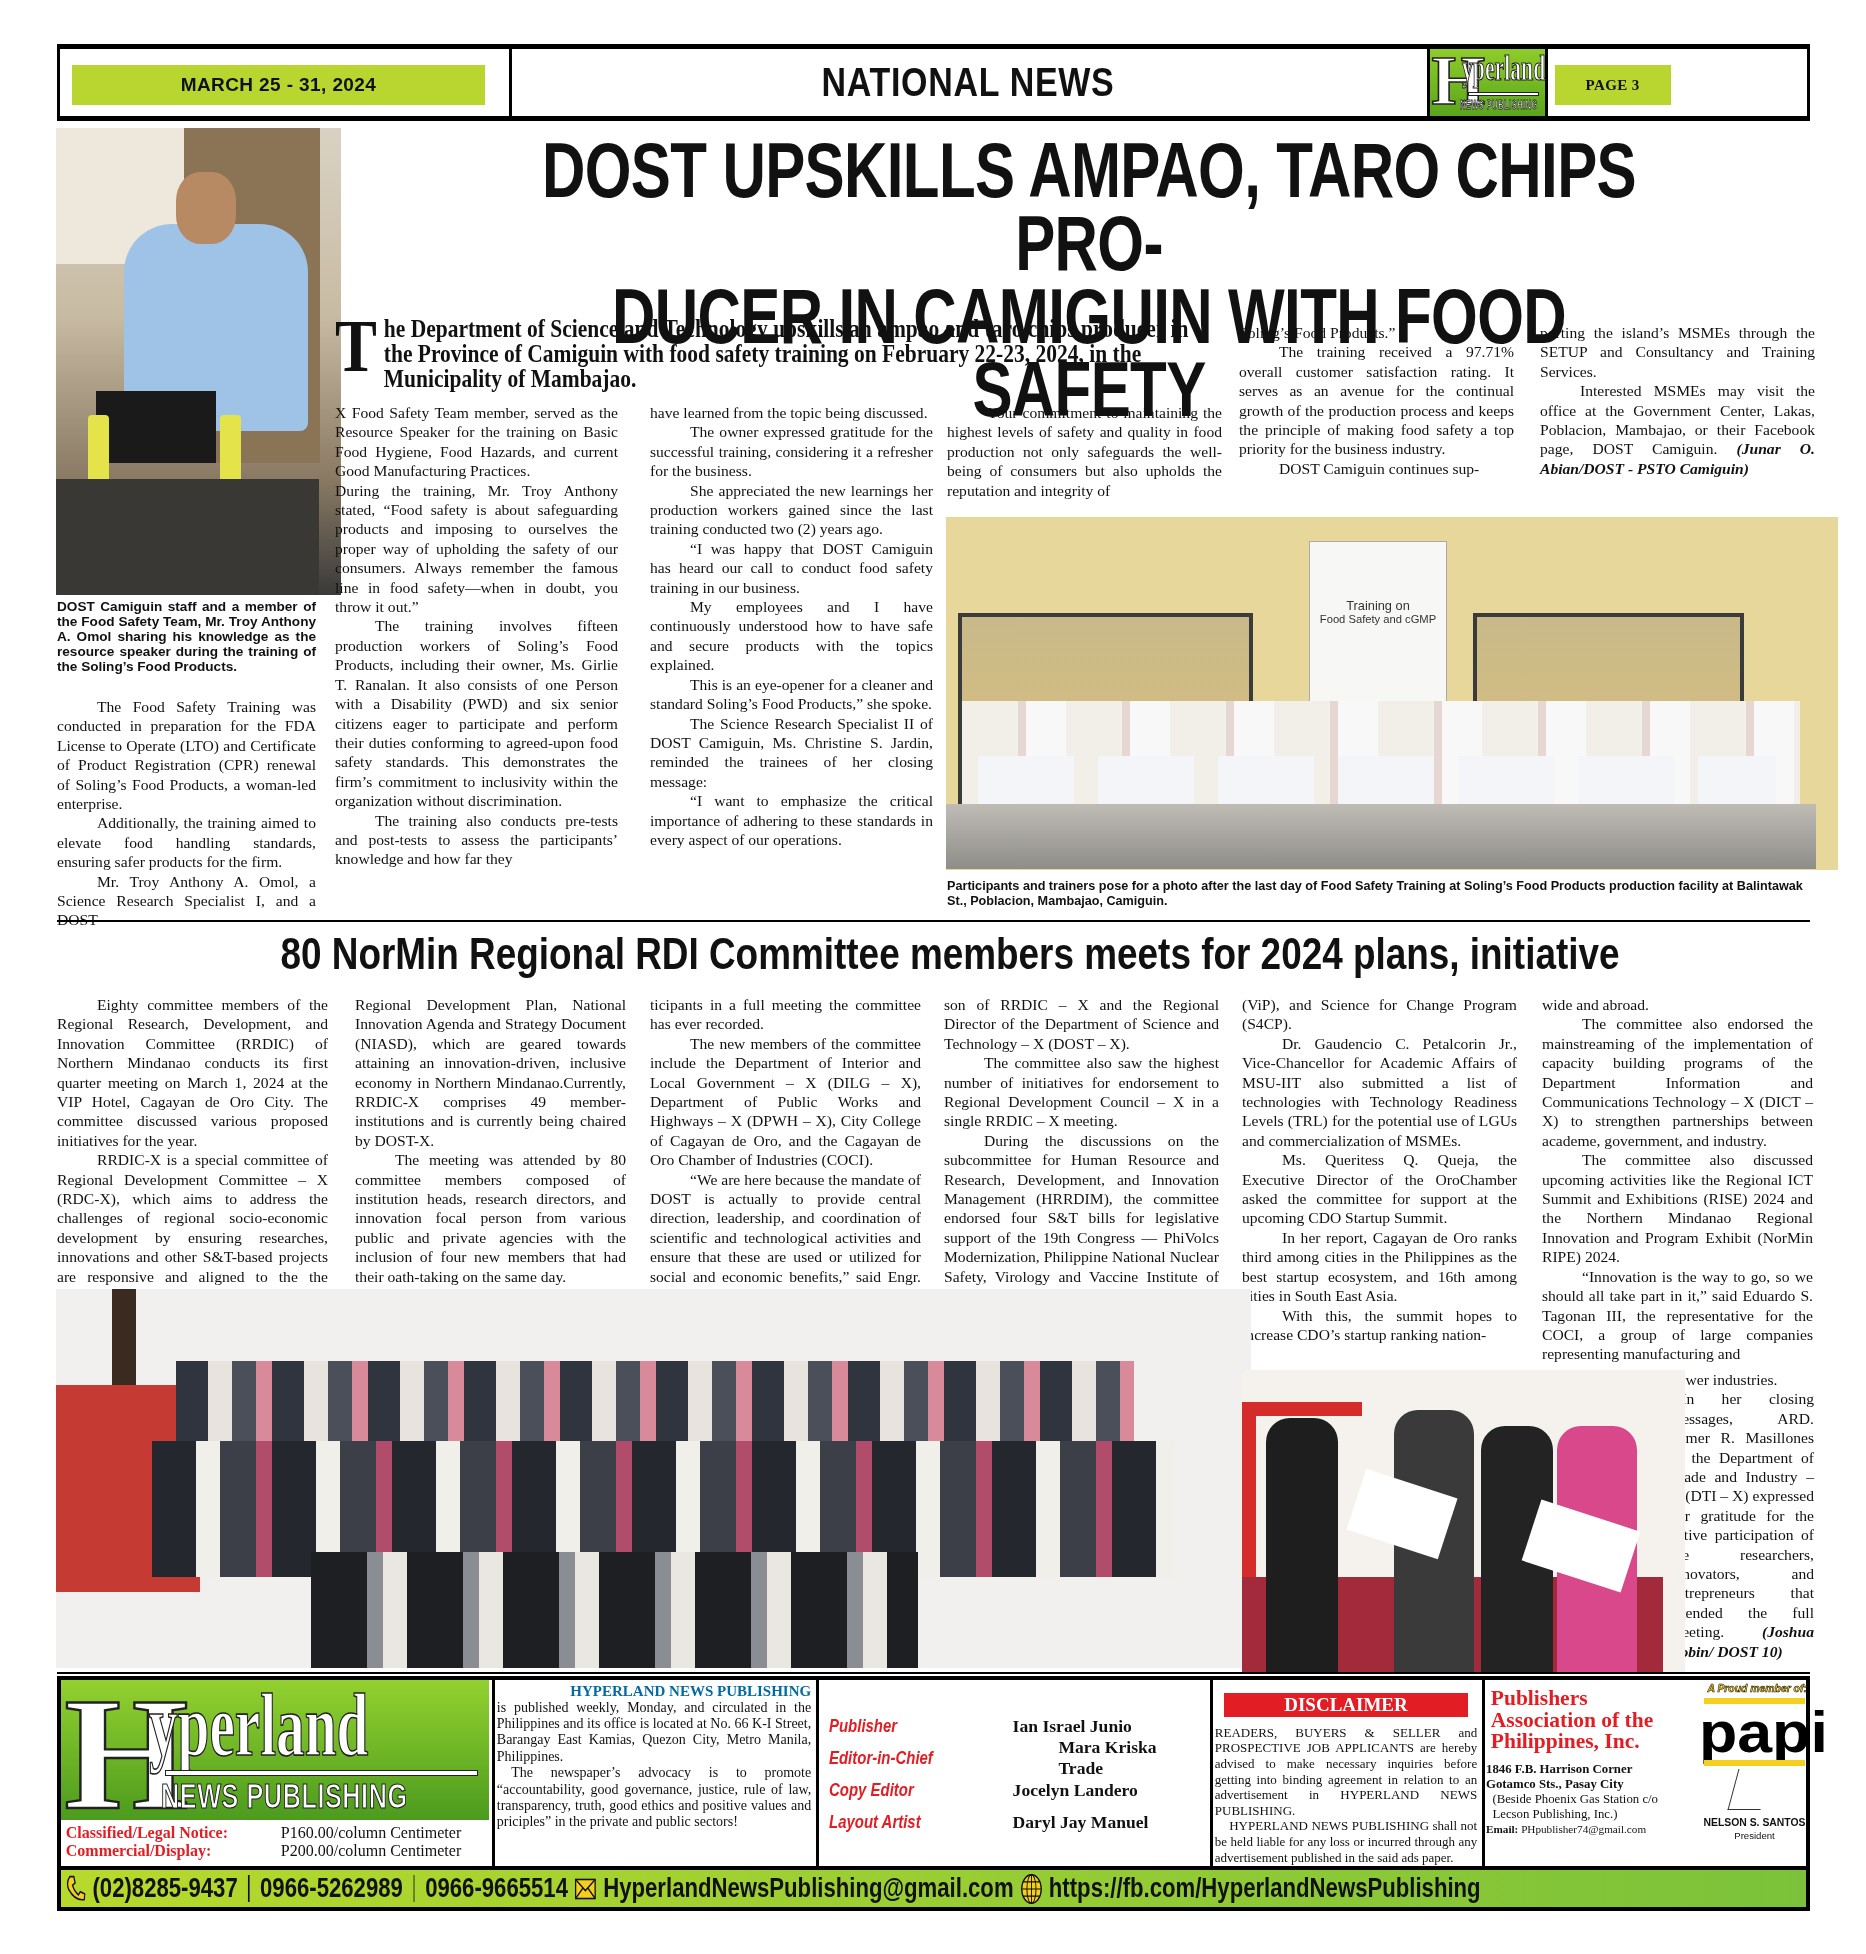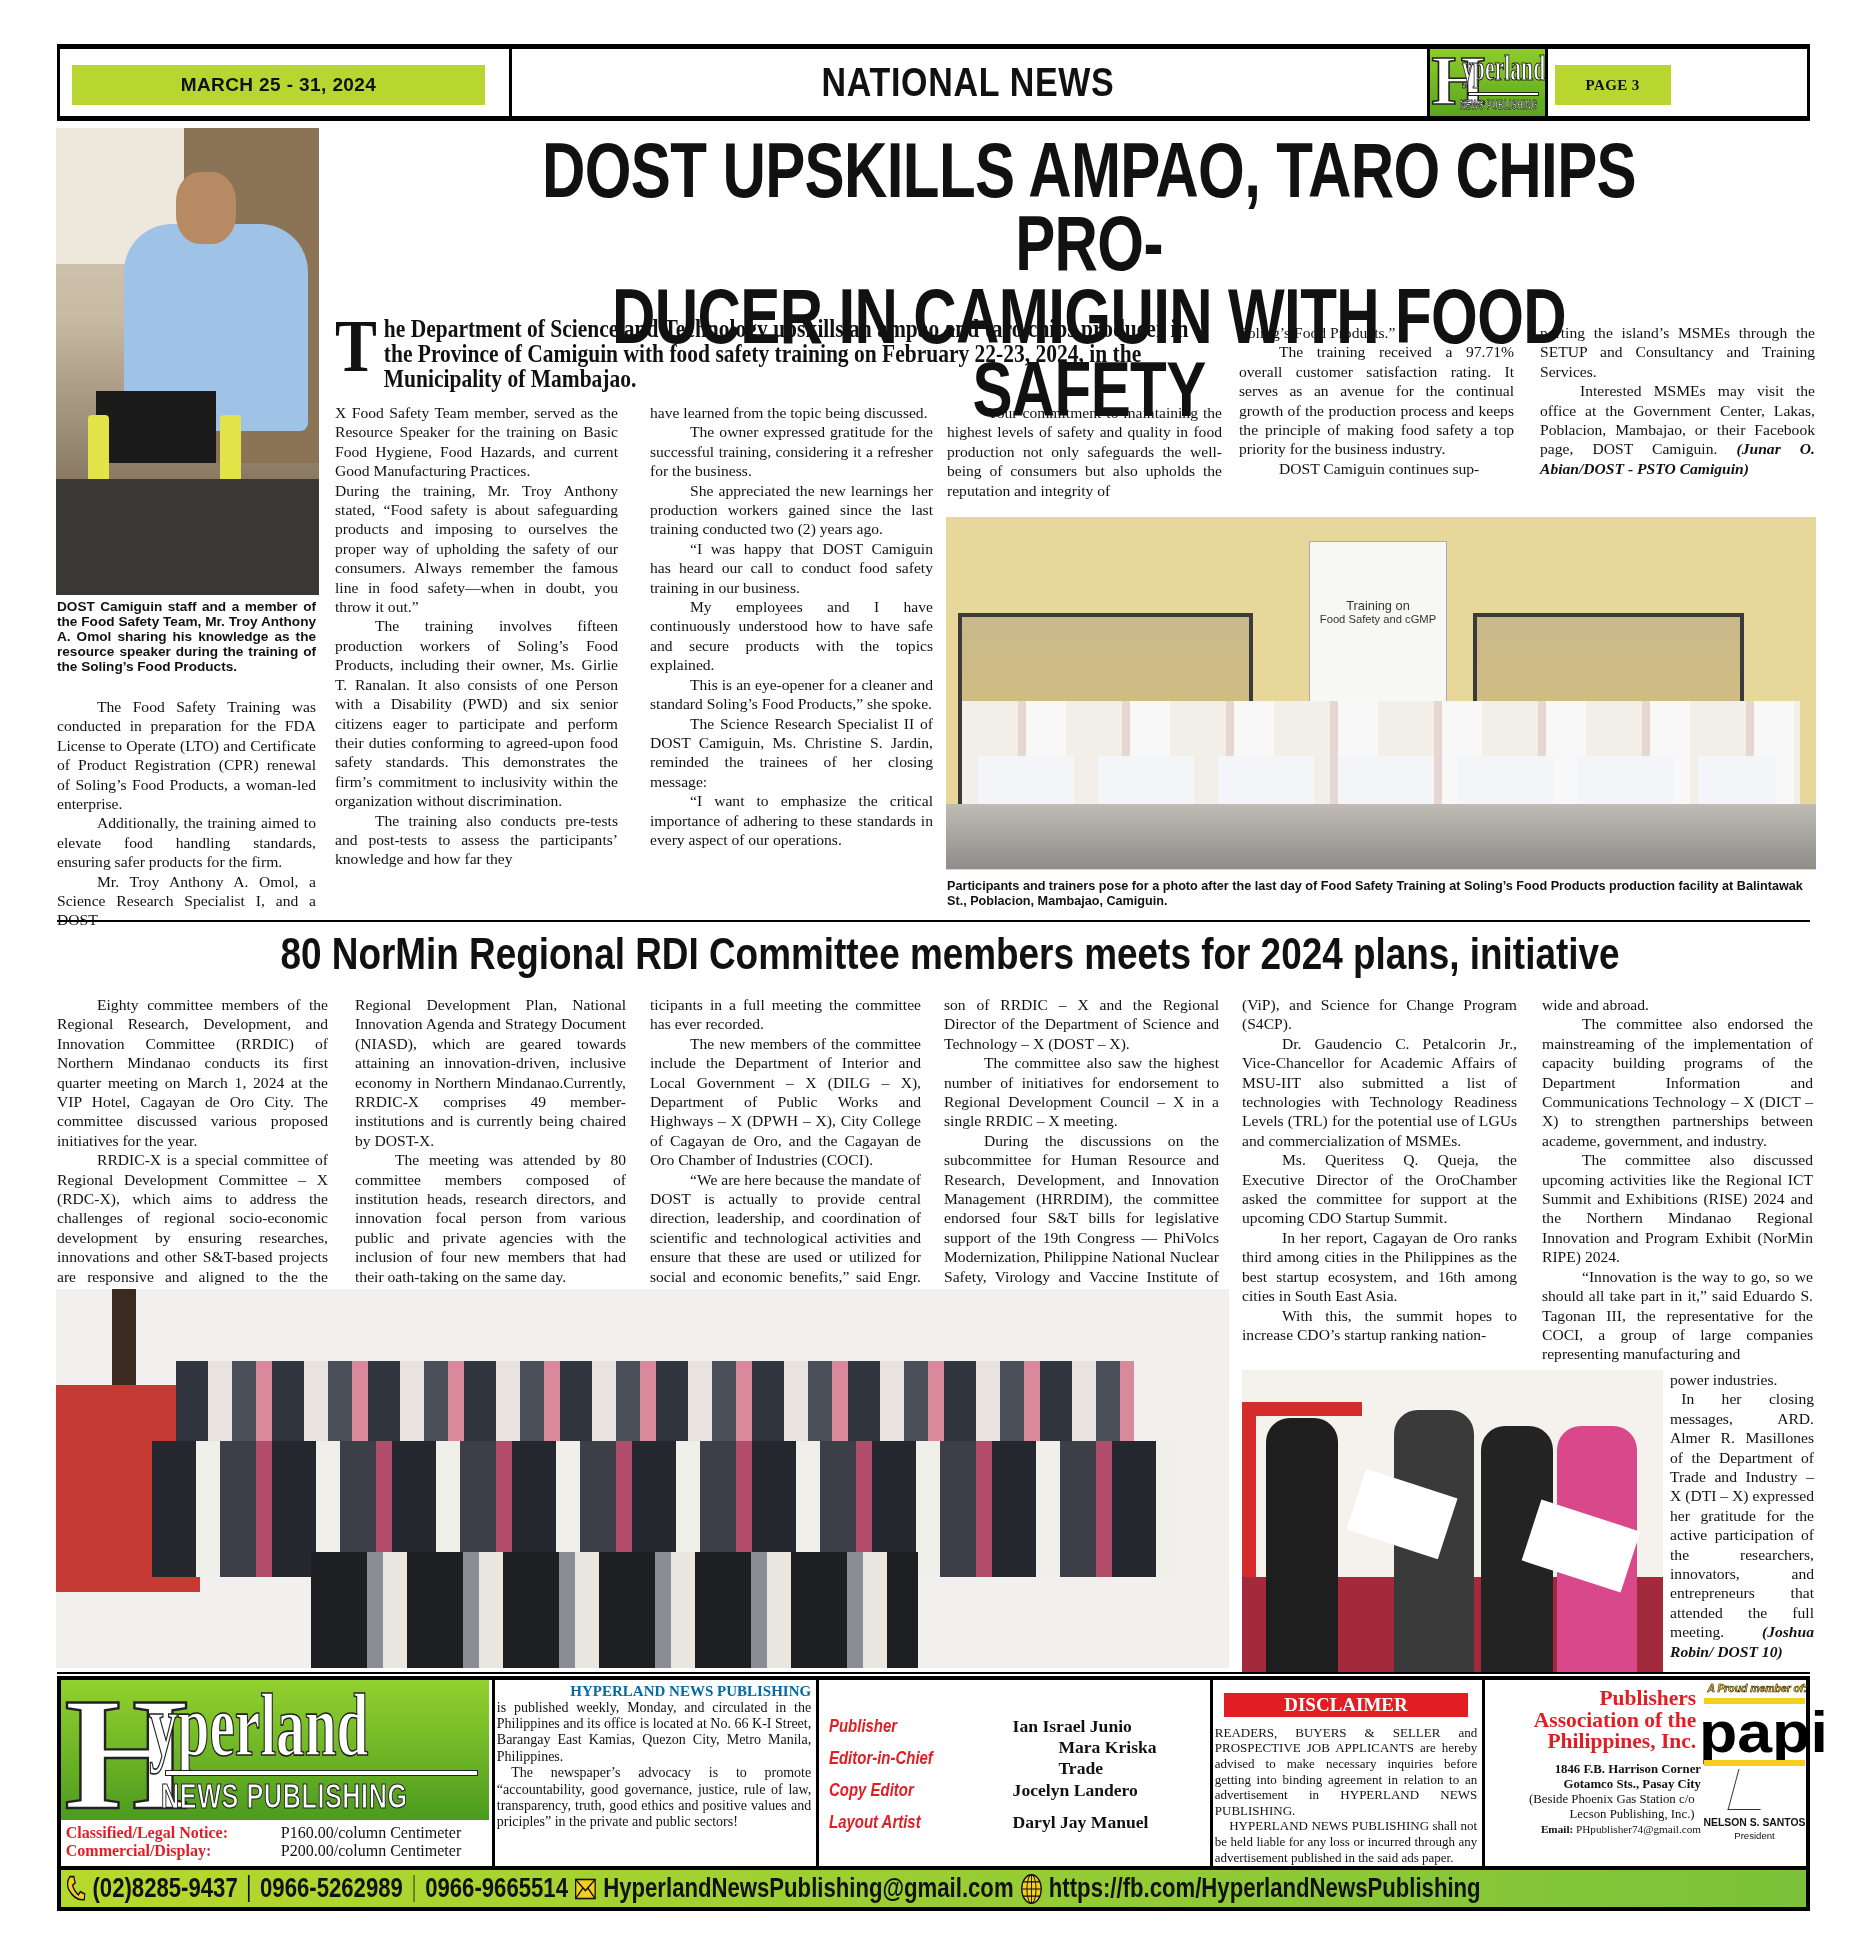--- a/index.html
+++ b/index.html
@@ -17,21 +17,21 @@
   .logo-word { position:absolute; font-family:"Liberation Serif", serif; font-weight:bold; color:#fff; -webkit-text-stroke:1.2px #222; transform-origin:left top; }
   .logo-sub { position:absolute; font-family:"Liberation Sans", sans-serif; font-weight:bold; color:#fff; -webkit-text-stroke:0.8px #222; letter-spacing:0.8px; }
   
   .hl1 { left:343px; top:134px; width:1492px; font-family:"Liberation Sans", sans-serif; font-weight:bold; font-size:77px; line-height:73px; text-align:center; transform:scaleX(0.78); transform-origin:center top; letter-spacing:-0.8px; }
   .lede { left:335px; top:316px; width:878px; font-family:"Liberation Serif", serif; font-weight:bold; font-size:25px; line-height:25px; transform:scaleX(0.86); transform-origin:left top; width:1022px; }
   .dropcap { float:left; font-size:73px; line-height:57px; margin:1.6px 8px 0 0; font-weight:bold; }
   .col { position:absolute; font-size:15.6px; line-height:19.4px; text-align:justify; }
   .col p { margin:0; }
   .col p.ind { text-indent:40px; }
   .caption { position:absolute; font-family:"Liberation Sans", sans-serif; font-weight:bold; font-size:13.6px; line-height:15px; color:#111; }
-  .photo { position:absolute; overflow:hidden; }
+  .photo { position:absolute; overflow:hidden;padding-left:22px; }
   .rule { position:absolute; background:#000; }
   .hl2 { left:48px; top:930px; width:1804px; text-align:center; font-family:"Liberation Sans", sans-serif; font-weight:bold; font-size:45px; line-height:48px; transform:scaleX(0.82); transform-origin:center top; }
   .byline { font-weight:bold; font-style:italic; }
   
   .footer { left:57px; top:1676px; width:1753px; height:194px; border:4px solid #000; box-sizing:border-box; }
   .fcell { position:absolute; top:0; bottom:0; }
   .contact-bar { left:57px; top:1866px; width:1753px; height:45px; background:linear-gradient(90deg,#b7d92c,#7bc23a); border:4px solid #000; box-sizing:border-box; display:flex; align-items:center; font-family:"Liberation Sans", sans-serif; font-weight:bold; font-size:27px; color:#111; white-space:nowrap; }
   .contact-bar .inner { transform:scaleX(0.82); transform-origin:left center; display:flex; align-items:center; gap:8px; padding-left:6.4px; }
   .sep { display:inline-block; width:1.6px; height:27px; background:#111; margin:0 4.8px; }
   .red-label { color:#e21d24; font-family:"Liberation Sans", sans-serif; font-weight:bold; font-style:italic; font-size:17.6px; transform:scaleX(0.85); transform-origin:left center; }
@@ -249,21 +249,21 @@
         </div>
     </div>
   </div>
 
   <div class="fcell" style="left:1149px; width:275px; border-right:3.2px solid #000; padding:3.2px 4.8px; box-sizing:border-box; font-size:13px; line-height:15.6px; text-align:justify;">
     <div style="margin:9.6px 9.6px 8px 9.6px; background:#e21d24; color:#fff; font-weight:bold; font-size:19px; text-align:center; height:24px; line-height:24px;">DISCLAIMER</div>
     <div>READERS, BUYERS &amp; SELLER and PROSPECTIVE JOB APPLICANTS are hereby advised to make necessary inquiries before getting into binding agreement in relation to an advertisement in HYPERLAND NEWS PUBLISHING.</div>
     <div style="text-indent:14.4px;">HYPERLAND NEWS PUBLISHING shall not be held liable for any loss or incurred through any advertisement published in the said ads paper.</div>
   </div>
 
-  <div class="fcell" style="left:1425px; width:215px; text-align:right;">
+  <div class="fcell" style="left:1425px; width:215px; text-align:left;">
     <div style="margin-top:8px; color:#e21d24; font-weight:bold; font-size:21.5px; line-height:21.5px; padding:0 4.8px;">Publishers Association of the Philippines, Inc.</div>
     <div style="margin-top:9.6px; font-weight:bold; font-size:12.8px; line-height:15px;">1846 F.B. Harrison Corner</div>
     <div style="font-weight:bold; font-size:12.8px; line-height:15px;">Gotamco Sts., Pasay City</div>
     <div style="font-size:12.8px; line-height:15px; padding:0 6.4px;">(Beside Phoenix Gas Station c/o Lecson Publishing, Inc.)</div>
     <div style="font-size:11.2px; line-height:15px;"><b>Email:</b> <span>PHpublisher74@gmail.com</span></div>
   </div>
   <div class="fcell" style="left:1640px; right:0; border-left:0;">
     <div style="position:absolute; left:6.4px; top:3.2px; width:96px; font-family:'Liberation Sans', sans-serif; font-weight:bold; font-style:italic; font-size:10.4px; color:#f5c518; -webkit-text-stroke:0.5px #000; white-space:nowrap;">A Proud member of:</div>
     <div style="position:absolute; left:3.2px; top:17.6px; width:101px; height:6.4px; background:#f5cf1e;"></div>
     <div style="position:absolute; left:3.2px; top:24px; width:101px; height:56px; font-family:'Liberation Sans', sans-serif; font-weight:bold; font-size:57px; line-height:56px; color:#000; text-align:center; transform:scaleX(1.1);">papi</div>

